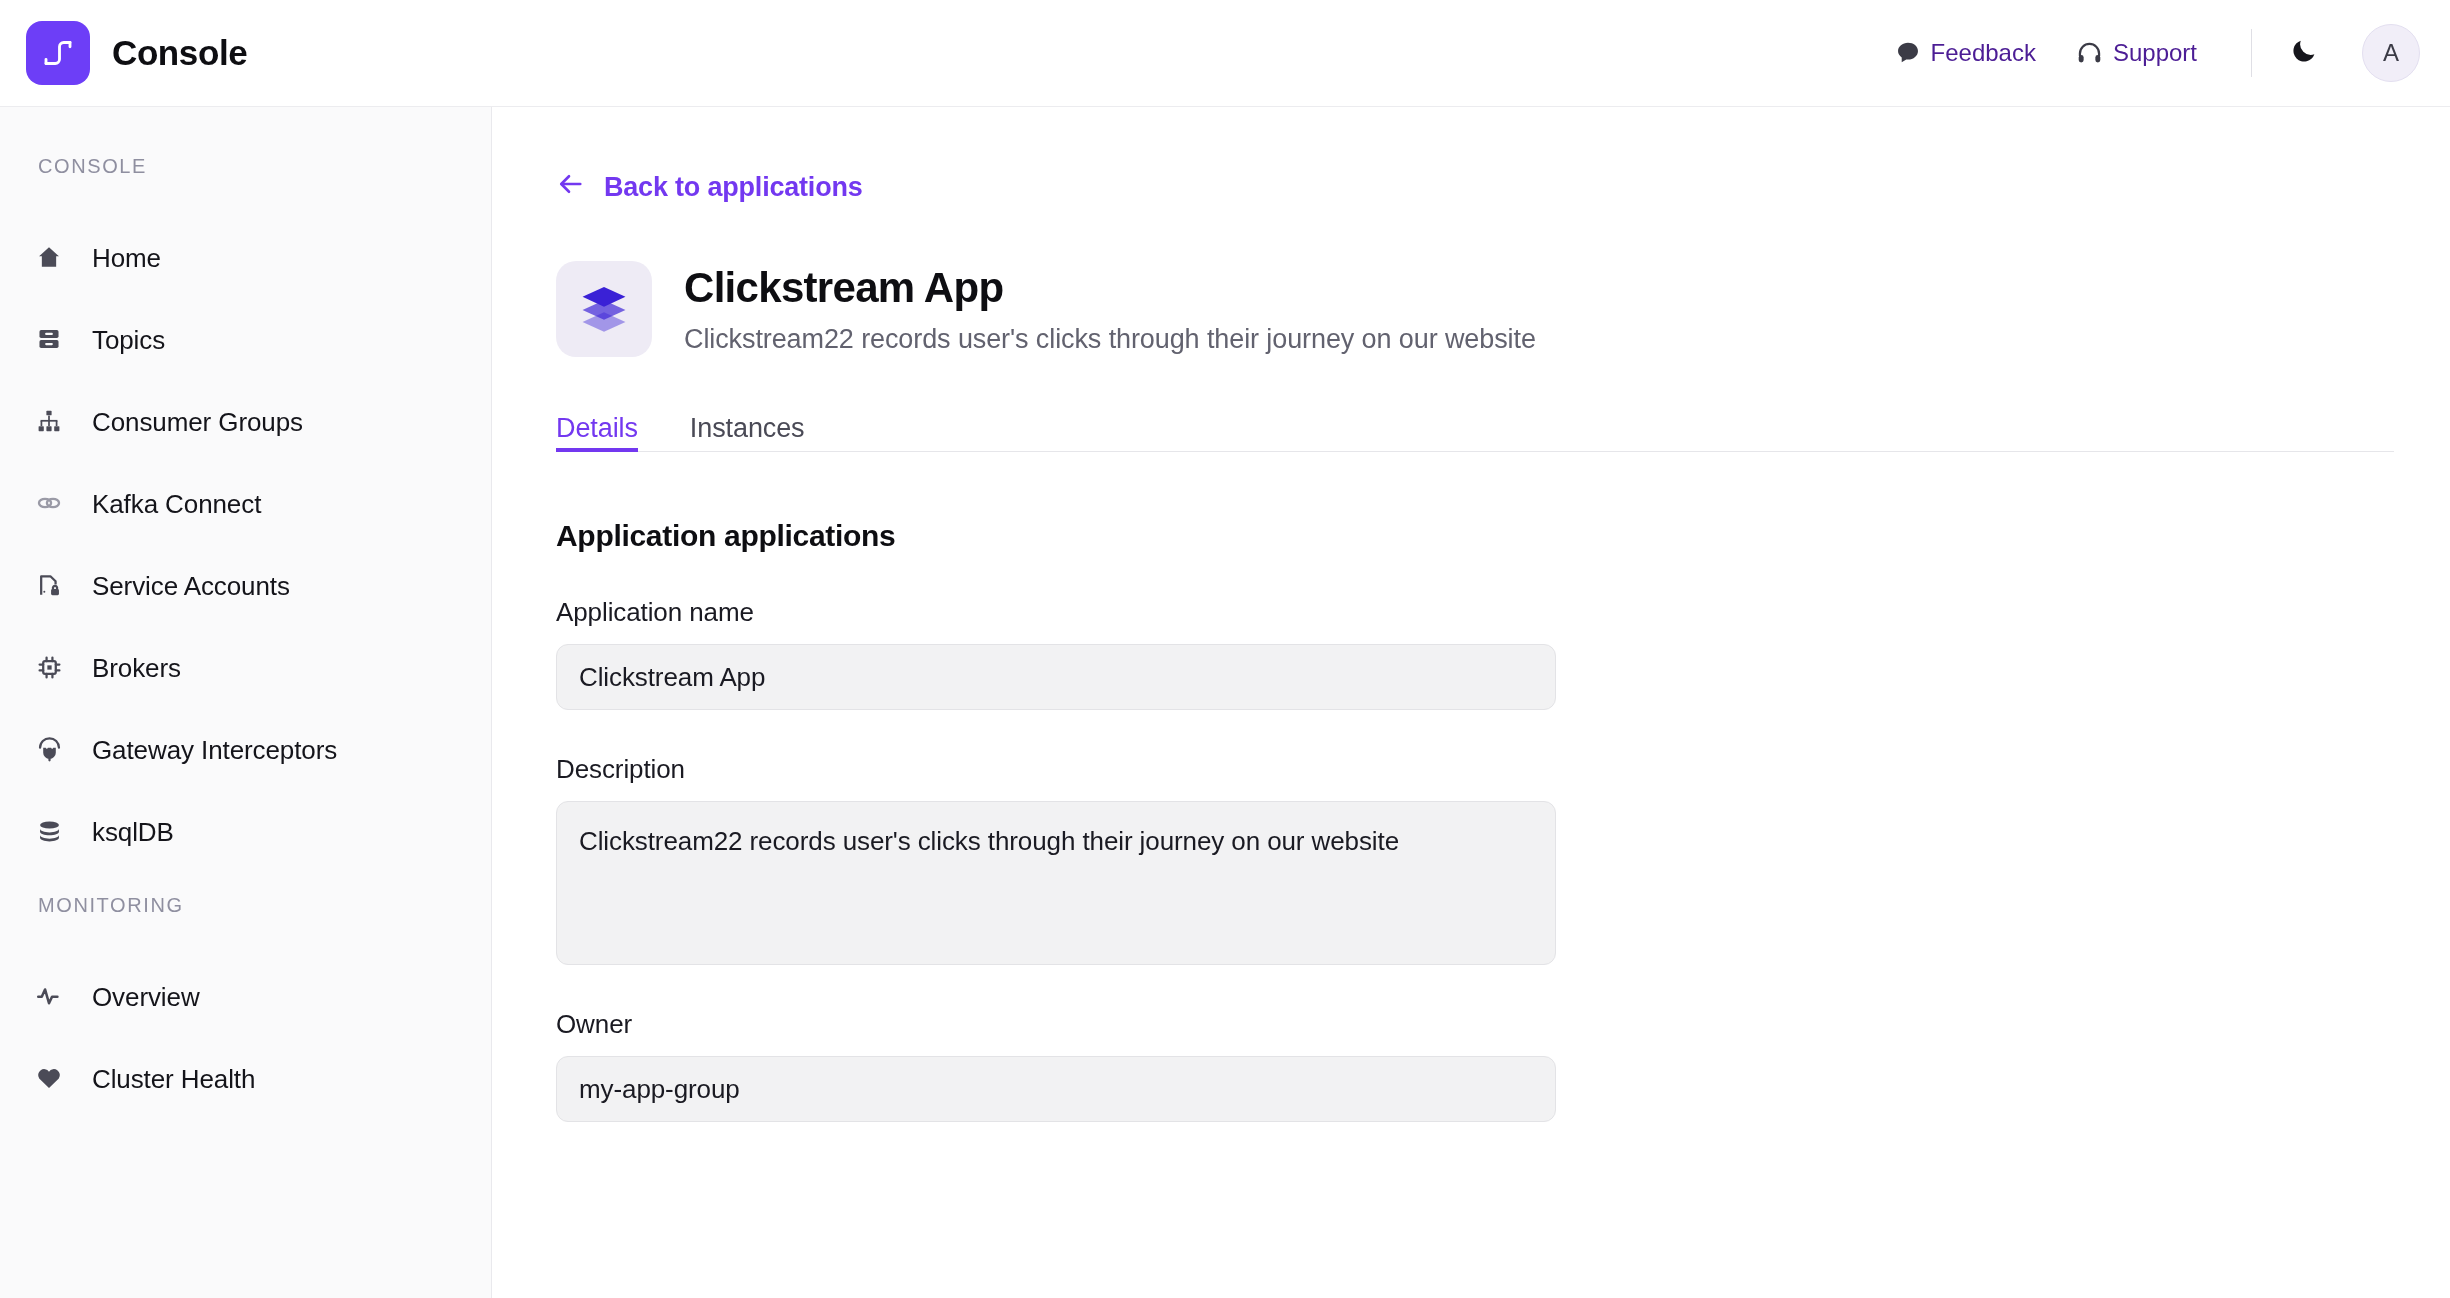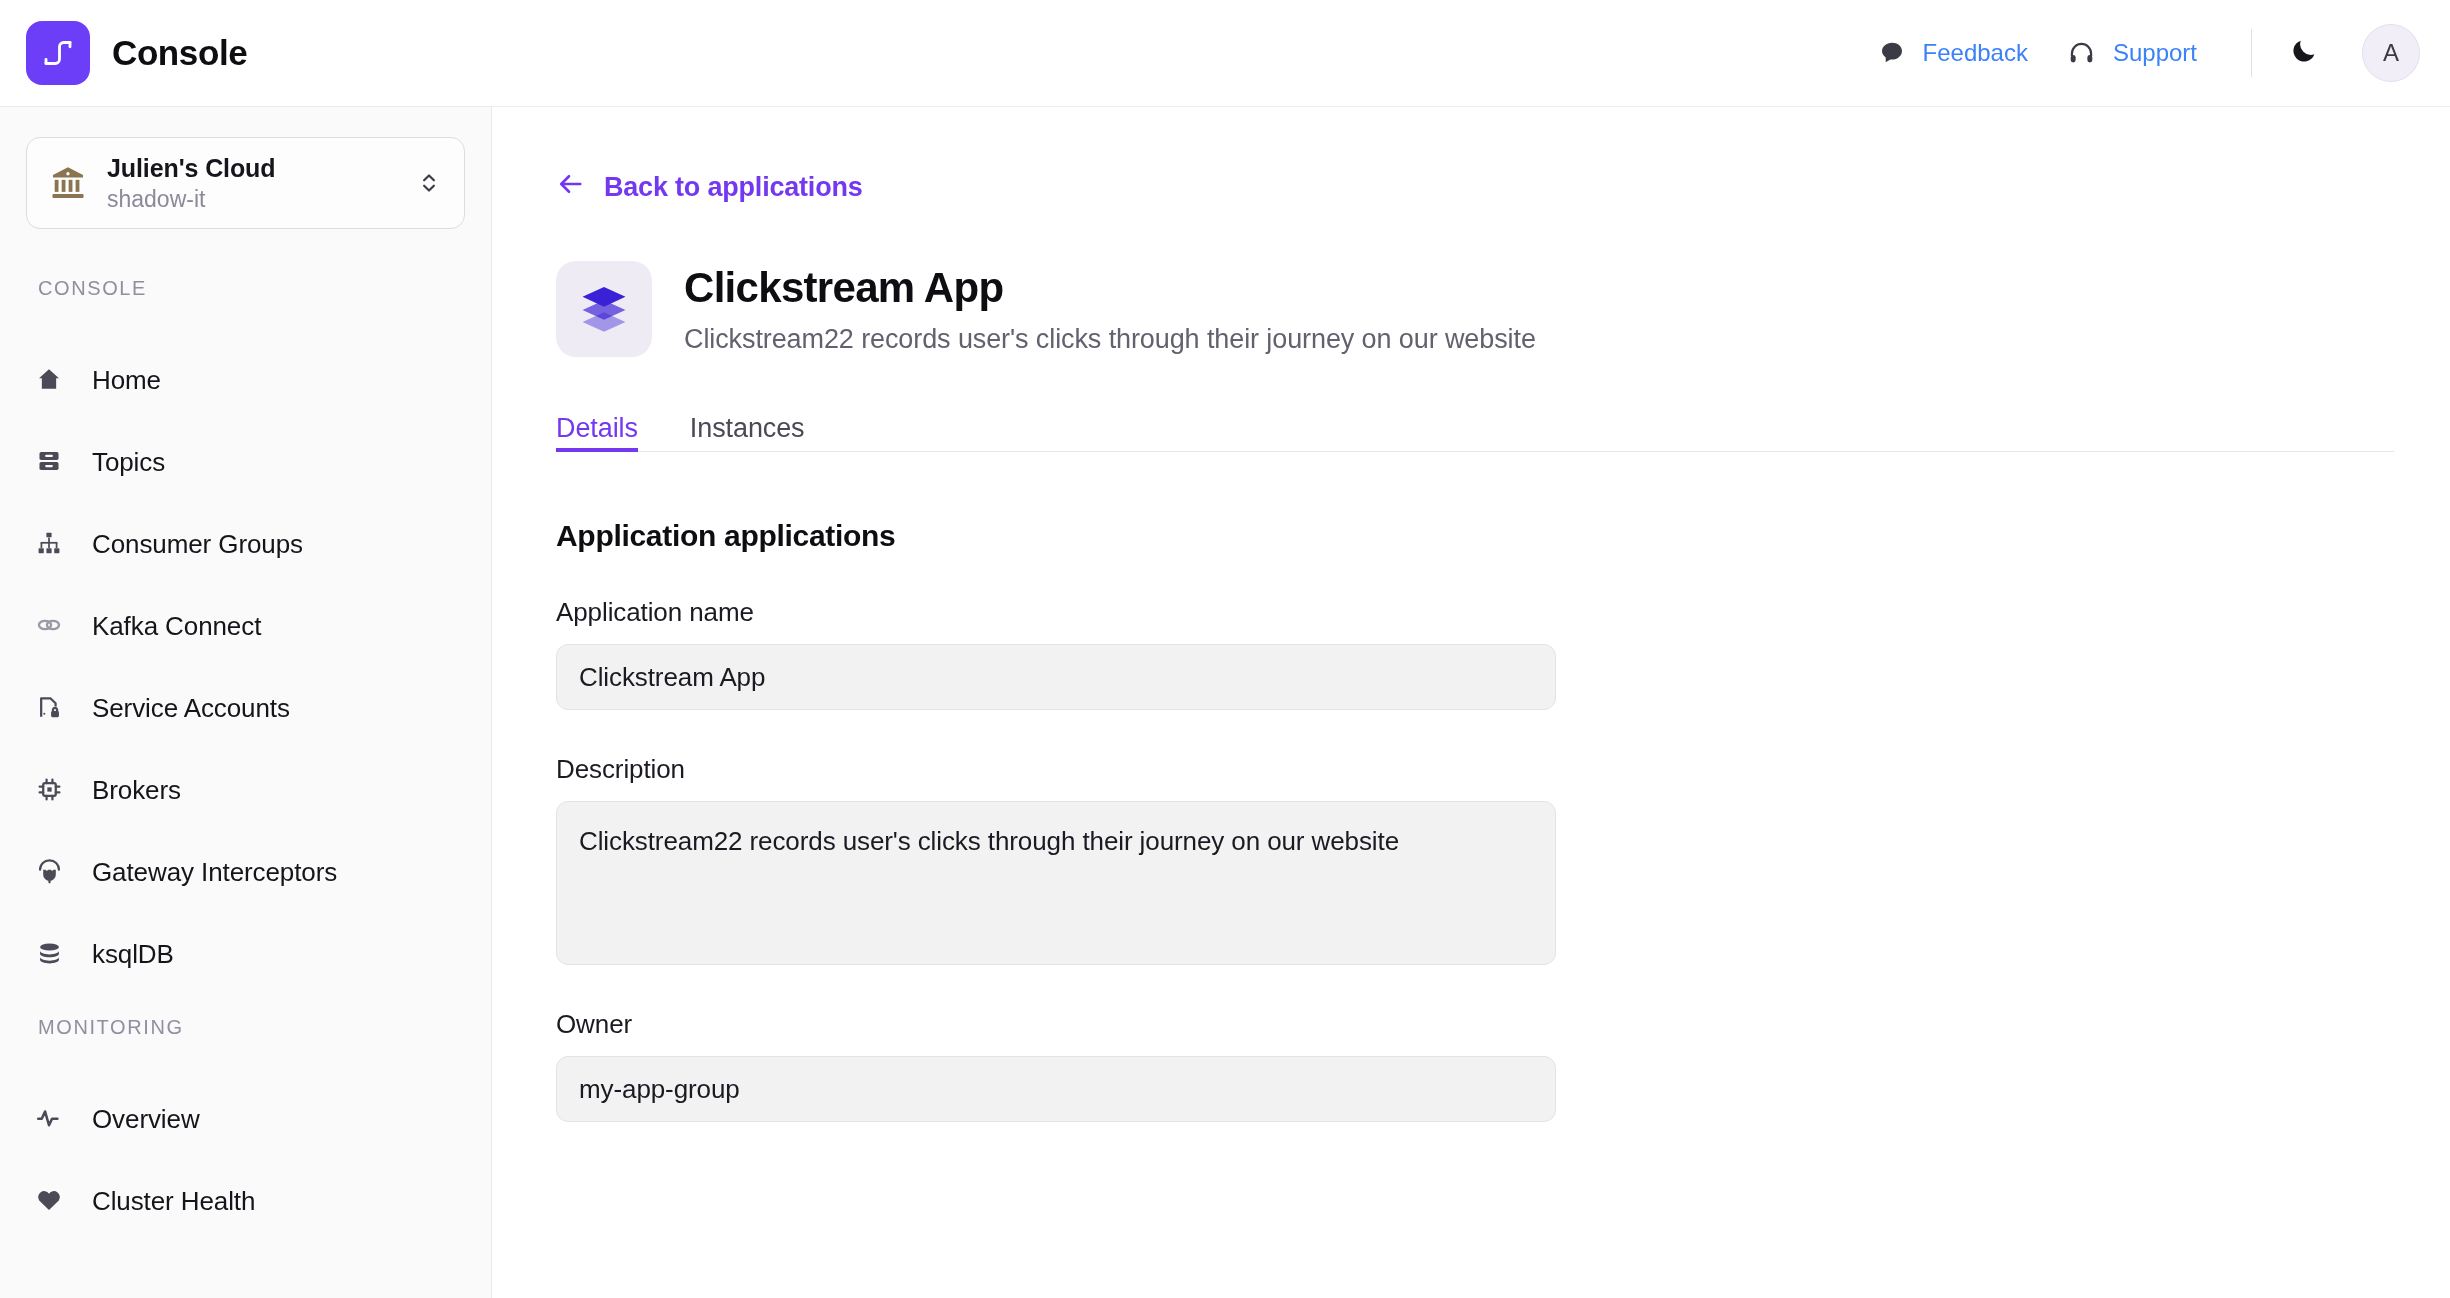--- a/index.html
+++ b/index.html
@@ -48,24 +48,24 @@
 
   .topbar-right {
     margin-left: auto;
     display: flex;
     align-items: center;
     margin-right: 30px;
   }
   .top-action {
     display: flex;
     align-items: center;
-    gap: 18px;
+    gap: 10px;
     padding: 10px 20px;
     cursor: pointer;
-    color: #3b82f6;
+    color: #4c1d95;
     font-size: 24px;
   }
   .top-action .glyph { display: flex; align-items: center; }
   .top-divider {
     width: 1px;
     height: 48px;
     background: #dfdfe5;
     margin: 0 26px 0 34px;
   }
   .theme-toggle {
@@ -306,42 +306,20 @@
 
     <div class="avatar">
       <span>A</span>
     </div>
 
   </div>
 </div>
 
 <div class="sidebar">
 
-  <div class="org-select">
-    <span class="org-icon">
-      <svg width="38" height="38" viewBox="0 0 24 24" fill="#8a7550">
-        <path d="M12 2 2.5 7v1.6h19V7L12 2zm-.02 3.1a1.05 1.05 0 1 1 0 2.1 1.05 1.05 0 0 1 0-2.1z"></path>
-        <rect x="3.6" y="10" width="2.4" height="7.6"></rect>
-        <rect x="8" y="10" width="2.4" height="7.6"></rect>
-        <rect x="12.4" y="10" width="2.4" height="7.6"></rect>
-        <rect x="16.8" y="10" width="2.4" height="7.6"></rect>
-        <rect x="2.2" y="19" width="19.6" height="2.4" rx="0.5"></rect>
-      </svg>
-    </span>
-    <span class="org-text">
-      <span class="org-name">Julien's Cloud</span>
-      <span class="org-sub">shadow-it</span>
-    </span>
-    <span class="org-caret">
-      <svg width="26" height="26" viewBox="0 0 24 24" fill="none" stroke="#3b3b46" stroke-width="2" stroke-linecap="round" stroke-linejoin="round">
-        <path d="M7.5 9.5 12 5l4.5 4.5"></path>
-        <path d="M7.5 14.5 12 19l4.5-4.5"></path>
-      </svg>
-    </span>
-  </div>
 
   <div class="nav-section-label nav-console-label">CONSOLE</div>
   <div class="nav-list">
 
     <div class="nav-item">
       <span class="nav-ico">
         <svg width="26" height="26" viewBox="0 0 24 24" fill="#4b4b57">
           <path d="M12 3 2.8 11.4h2.6V21h13.2v-9.6h2.6L12 3z"></path>
         </svg>
       </span>

